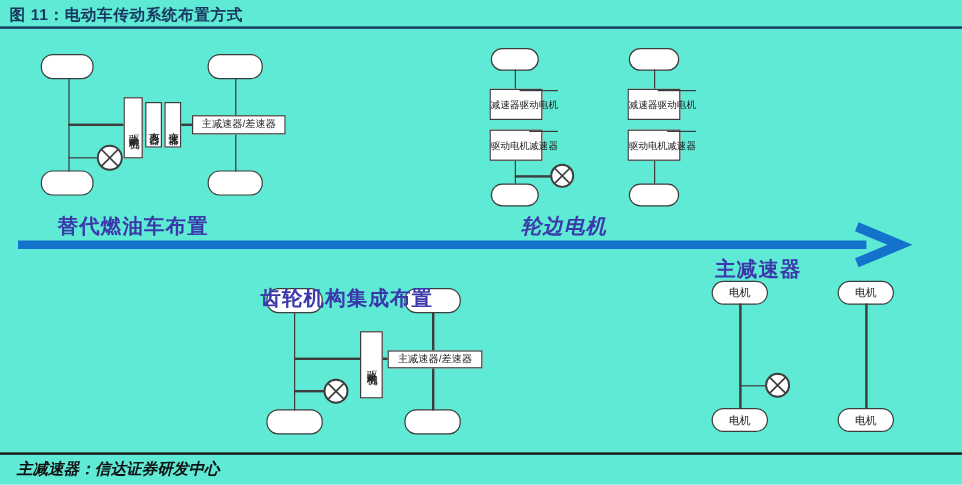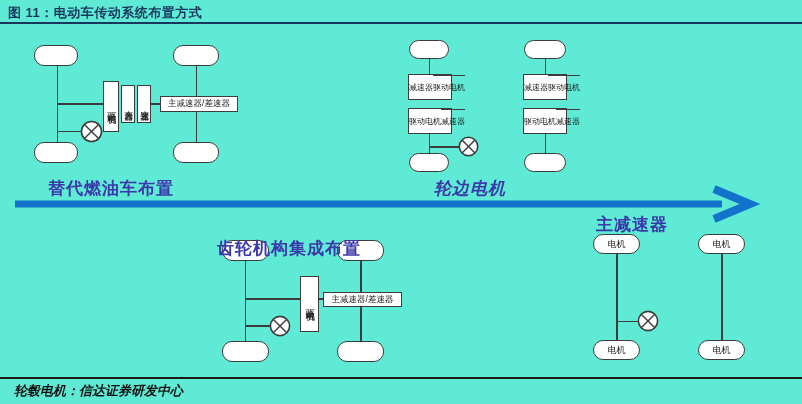--- a/index.html
+++ b/index.html
@@ -158,15 +158,15 @@
     <div class="hl" style="left:616px;top:320.5px;width:22px;"></div>
     <svg class="diff" style="left:637px;top:310px;width:22px;height:22px;" viewBox="0 0 22 22">
       <circle cx="11" cy="11" r="9.6"></circle>
       <line x1="4.2" y1="4.2" x2="17.8" y2="17.8"></line>
       <line x1="17.8" y1="4.2" x2="4.2" y2="17.8"></line>
     </svg>
     <div class="clabel" style="left:596px;top:213px;width:140px;">主减速器</div>
   </div>
 
   <div class="bottom-rule"></div>
-  <div class="source">轮毂电机：信达证券研发中心</div>
+  <div class="source">主减速器：信达证券研发中心</div>
 
 </div>
 
 </body></html>

